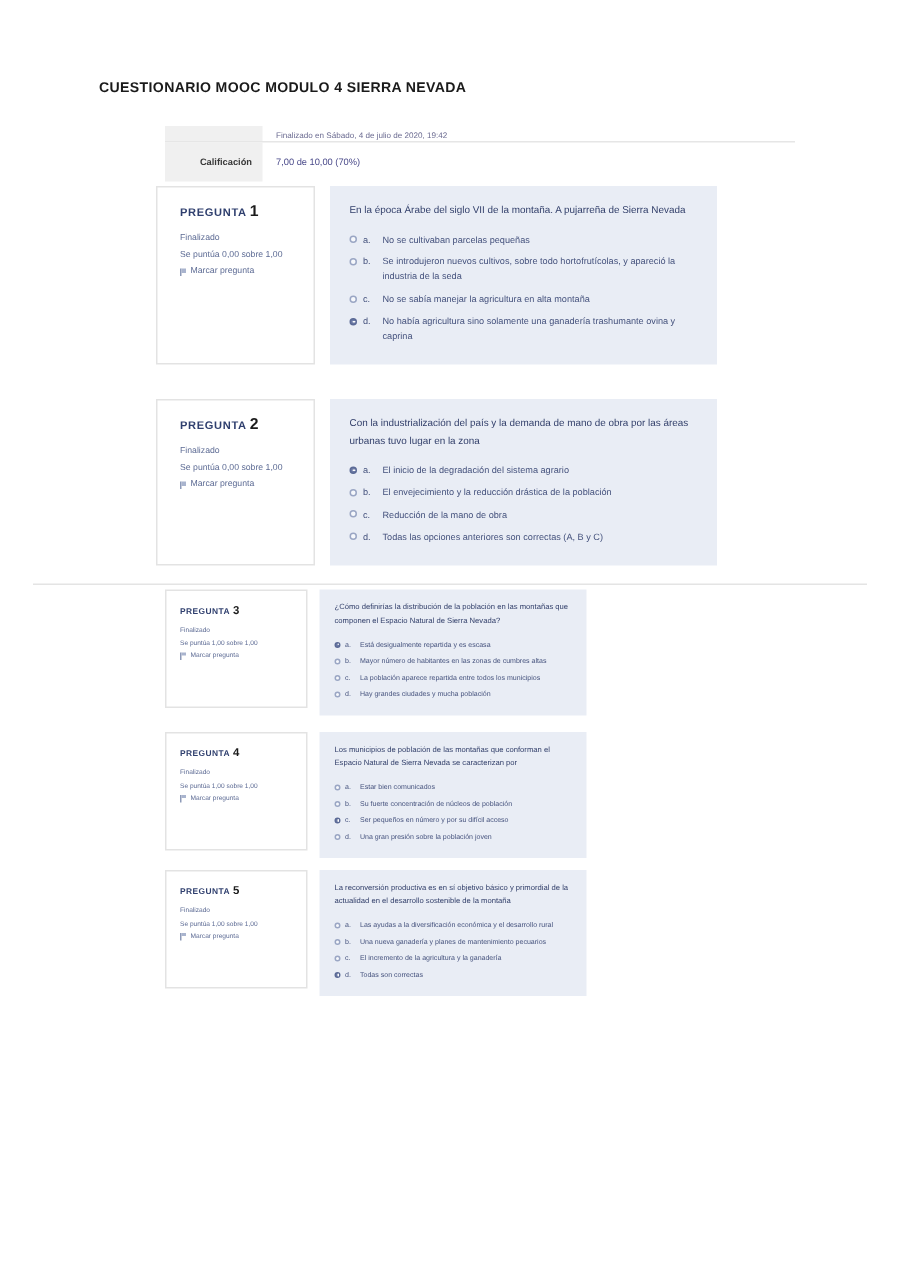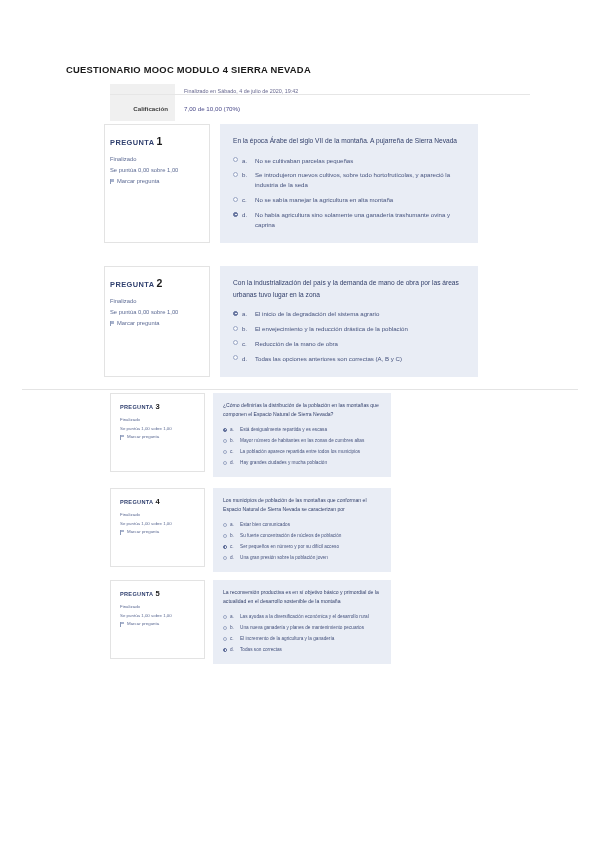--- a/index.html
+++ b/index.html
@@ -15,21 +15,21 @@
     position: relative;
     font-family: "Liberation Sans", sans-serif;
     color: #2b2b2b;
     overflow: hidden;
   }
 
   
   .page-title {
     position: absolute;
     left: 66px;
-    top: 64px;
+    top: 52px;
     font-size: 9.4px;
     font-weight: bold;
     letter-spacing: 0.25px;
     color: #1a1a1a;
     white-space: nowrap;
   }
 
   
   .grade-table {
     position: absolute;
@@ -80,21 +80,21 @@
 
   
   .qblock {
     position: absolute;
     display: flex;
     gap: 10px;
   }
   .qinfo {
     background: #ffffff;
     border: 1px solid #e3e3e3;
-    padding: 10px 9px 12px 5px;
+    padding: 10px 9px 12px 15px;
   }
   .qinfo-title {
     font-size: 7.4px;
     font-weight: bold;
     letter-spacing: 0.45px;
     color: #2f3f6e;
     margin-bottom: 7px;
   }
   .qinfo-title .qnum {
     font-size: 10.5px;

